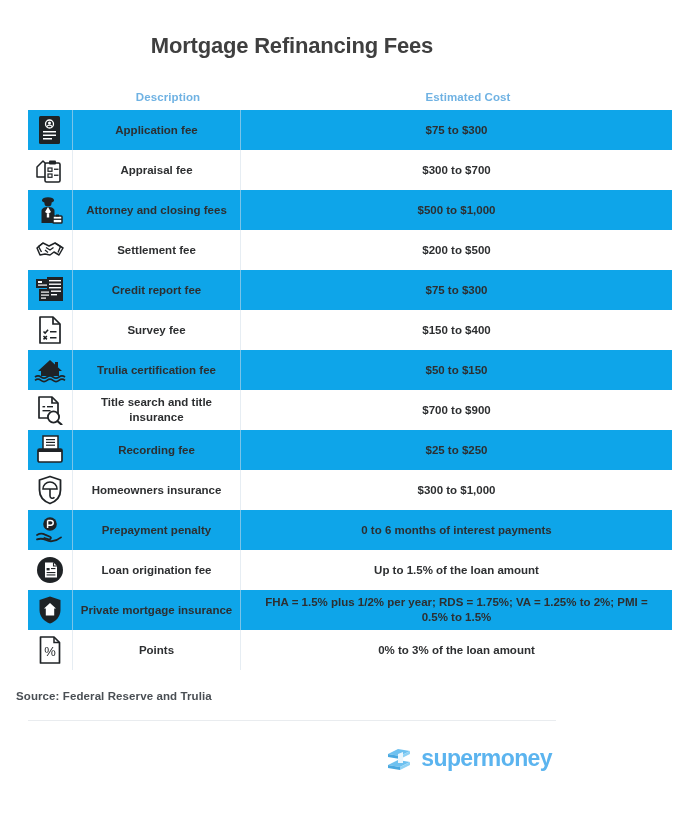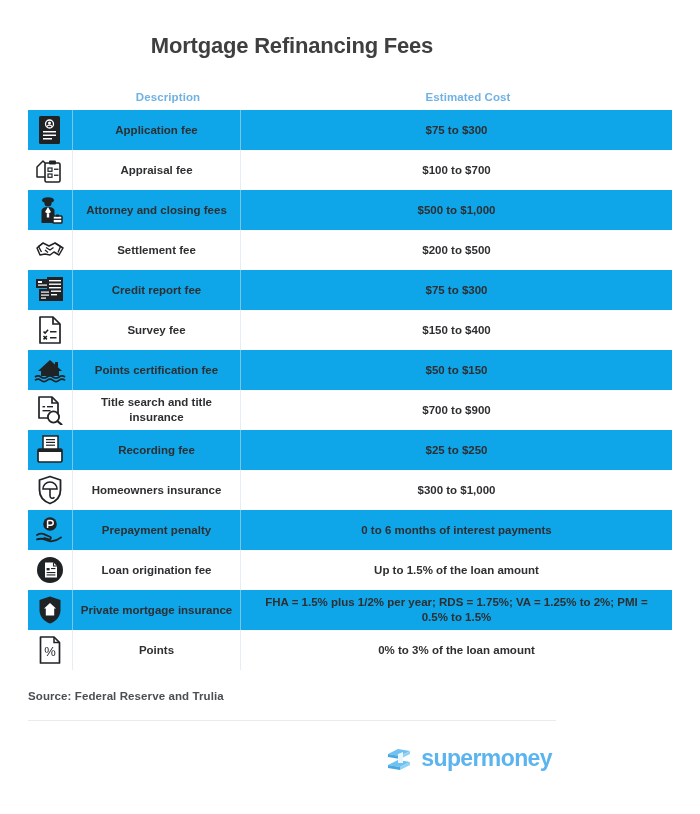--- a/index.html
+++ b/index.html
@@ -98,21 +98,21 @@
     font-weight: bold;
     color: #2d2f31;
     line-height: 15px;
     padding: 4px 14px;
     box-sizing: border-box;
     border-left: 1px solid rgba(210,222,233,0.55);
   }
 
   
   .source {
-    margin: 20px 0 0 28px;
+    margin: 20px 0 0 16px;
     font-size: 11.5px;
     font-weight: bold;
     color: #4a4f54;
     letter-spacing: 0.1px;
   }
 
   .divider {
     margin: 18px 28px 0 28px;
     height: 1px;
     background: #e9ecef;
@@ -178,21 +178,21 @@
               <path d="M2 12 L8 6 L14 12 L14 22 L2 22 Z" fill="#fff" stroke="#1f2326" stroke-width="1.5" stroke-linejoin="round"></path>
               <rect x="10" y="8" width="15" height="19" rx="1.5" fill="#fff" stroke="#1f2326" stroke-width="1.6"></rect>
               <rect x="14" y="5.5" width="7" height="4" rx="1" fill="#1f2326"></rect>
               <rect x="13" y="13" width="4" height="3.3" fill="none" stroke="#1f2326" stroke-width="1.2"></rect>
               <rect x="19" y="13.6" width="4.5" height="1.3" fill="#1f2326"></rect>
               <rect x="13" y="19" width="4" height="3.3" fill="none" stroke="#1f2326" stroke-width="1.2"></rect>
               <rect x="19" y="19.6" width="4.5" height="1.3" fill="#1f2326"></rect>
             </svg>
           </div>
           <div class="cell-desc">Appraisal fee</div>
-          <div class="cell-cost">$100 to $700</div>
+          <div class="cell-cost">$300 to $700</div>
         </div>
         <div class="row alt">
           <div class="cell-icon">
             <svg class="ico" width="30" height="30" viewBox="0 0 30 30">
               <ellipse cx="13" cy="5.2" rx="6" ry="3" fill="#1f2326"></ellipse>
               <circle cx="13" cy="8" r="3.6" fill="#1f2326"></circle>
               <path d="M6.5 28 L6.5 16 C6.5 13.5 9 12 13 12 C17 12 19.5 13.5 19.5 16 L19.5 28 Z" fill="#1f2326"></path>
               <path d="M13 12 L10 17 L13 19 L16 17 Z" fill="#fff"></path>
               <rect x="11.8" y="18.5" width="2.4" height="4" fill="#fff"></rect>
               <rect x="18" y="21" width="9" height="7" rx="0.8" fill="#fff" stroke="#1f2326" stroke-width="1.5"></rect>
@@ -253,21 +253,21 @@
         </div>
         <div class="row alt">
           <div class="cell-icon">
             <svg class="ico" width="32" height="26" viewBox="0 0 32 26">
               <path d="M4 14 L16 3 L28 14 L25 14 L25 19 L7 19 L7 14 Z" fill="#1f2326"></path>
               <rect x="21" y="5" width="3" height="5" fill="#1f2326"></rect>
               <path d="M1 20 q3 -2.4 6 0 t6 0 t6 0 t6 0 t6 0" fill="none" stroke="#1f2326" stroke-width="1.7"></path>
               <path d="M1 23.4 q3 -2.4 6 0 t6 0 t6 0 t6 0 t6 0" fill="none" stroke="#1f2326" stroke-width="1.7"></path>
             </svg>
           </div>
-          <div class="cell-desc">Points certification fee</div>
+          <div class="cell-desc">Trulia certification fee</div>
           <div class="cell-cost">$50 to $150</div>
         </div>
         <div class="row">
           <div class="cell-icon">
             <svg class="ico" width="28" height="30" viewBox="0 0 28 30">
               <path d="M3 2 L16 2 L22 8 L22 23 L3 23 Z" fill="#fff" stroke="#1f2326" stroke-width="1.7" stroke-linejoin="round"></path>
               <path d="M16 2 L16 8 L22 8" fill="none" stroke="#1f2326" stroke-width="1.7"></path>
               <rect x="6.5" y="11" width="2.6" height="1.4" fill="#1f2326"></rect>
               <rect x="11" y="11" width="6" height="1.4" fill="#1f2326"></rect>
               <rect x="6.5" y="15" width="8" height="1.4" fill="#1f2326"></rect>

